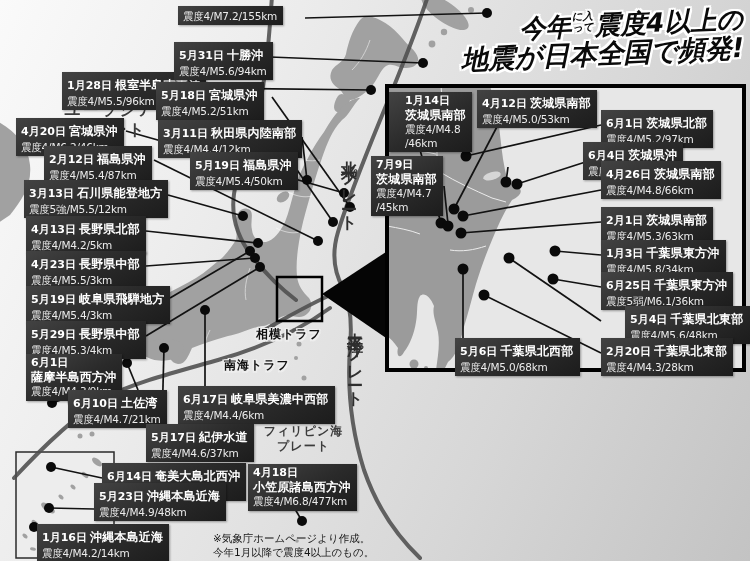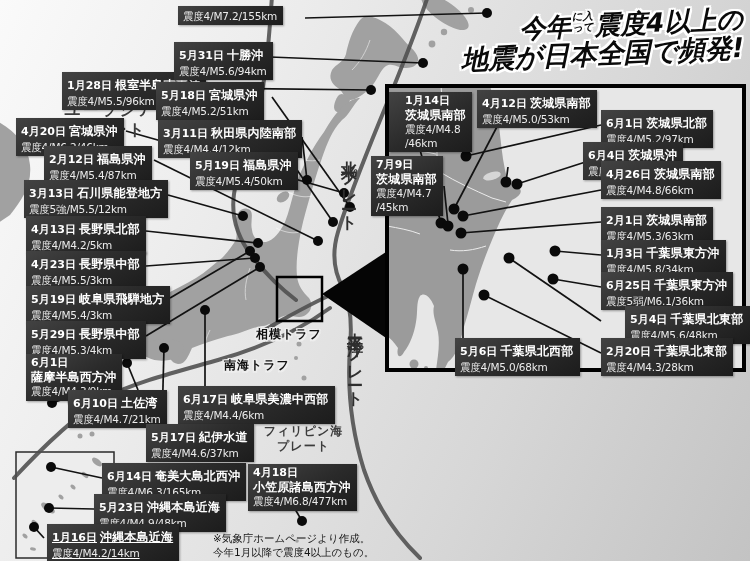--- a/index.html
+++ b/index.html
@@ -306,25 +306,25 @@
       <div class="l2">震度4/M4.4/6km</div>
     </div>
 <div class="ebox" style="left:146px;top:424px;">
       <div class="l1"><span class="d">5月17日</span><span class="p">紀伊水道</span></div>
       <div class="l2">震度4/M4.6/37km</div>
     </div>
 <div class="ebox" style="left:102px;top:463px;">
       <div class="l1"><span class="d">6月14日</span><span class="p">奄美大島北西沖</span></div>
       <div class="l2">震度4/M6.3/165km</div>
     </div>
-<div class="ebox" style="left:94px;top:494px;">
+<div class="ebox" style="left:94px;top:483px;">
       <div class="l1"><span class="d">5月23日</span><span class="p">沖縄本島近海</span></div>
       <div class="l2">震度4/M4.9/48km</div>
     </div>
-<div class="ebox" style="left:47px;top:524px;text-decoration:underline;">
+<div class="ebox" style="left:37px;top:524px;">
       <div class="l1"><span class="d">1月16日</span><span class="p">沖縄本島近海</span></div>
       <div class="l2">震度4/M4.2/14km</div>
     </div>
 <div class="ebox stack" style="left:248px;top:464px;">
       <div class="l1">
         <span class="d">4月18日</span>
         <span class="p">小笠原諸島西方沖</span>
       </div>
       <div class="l2">震度4/M6.8/477km</div>
     </div>

